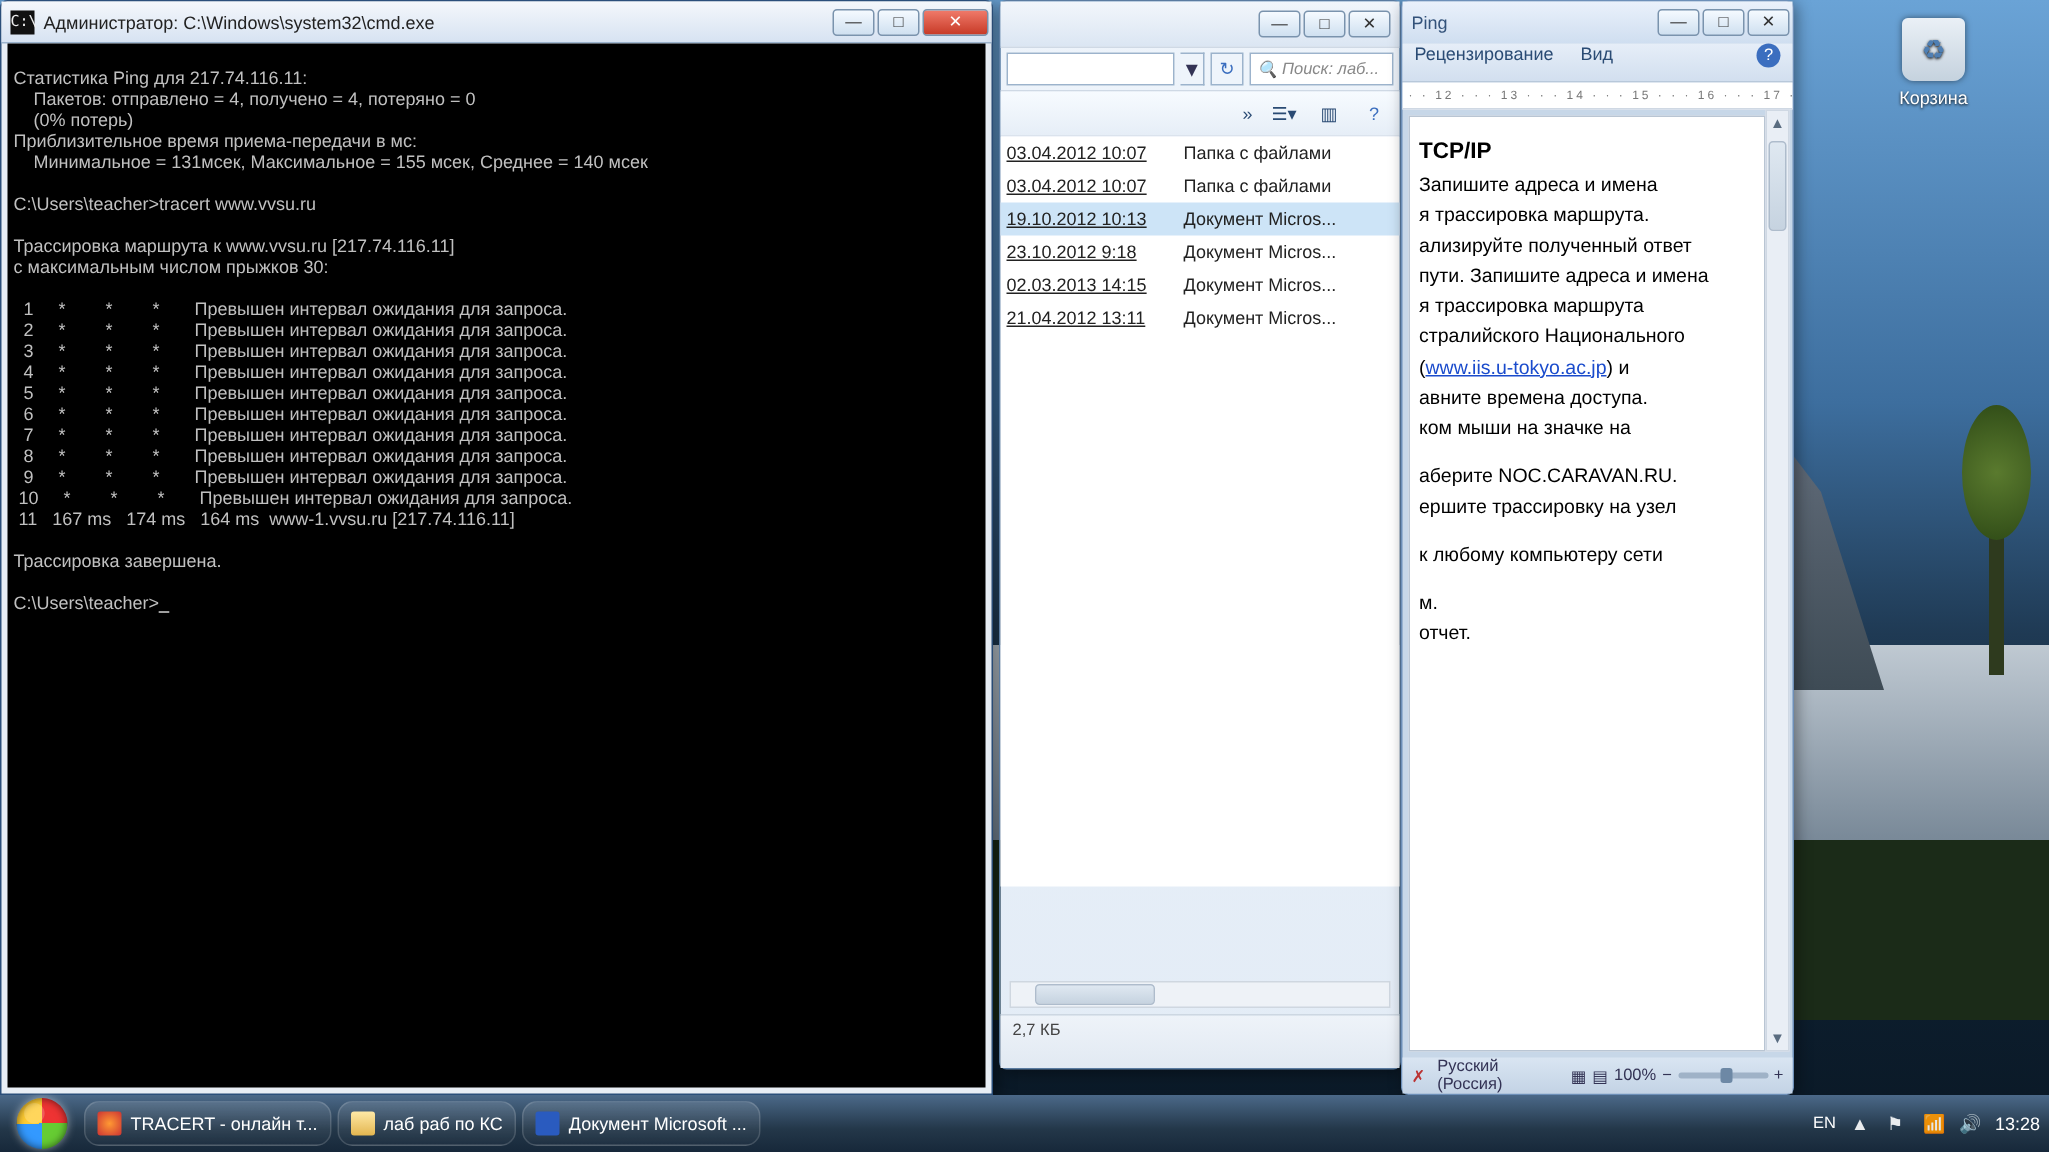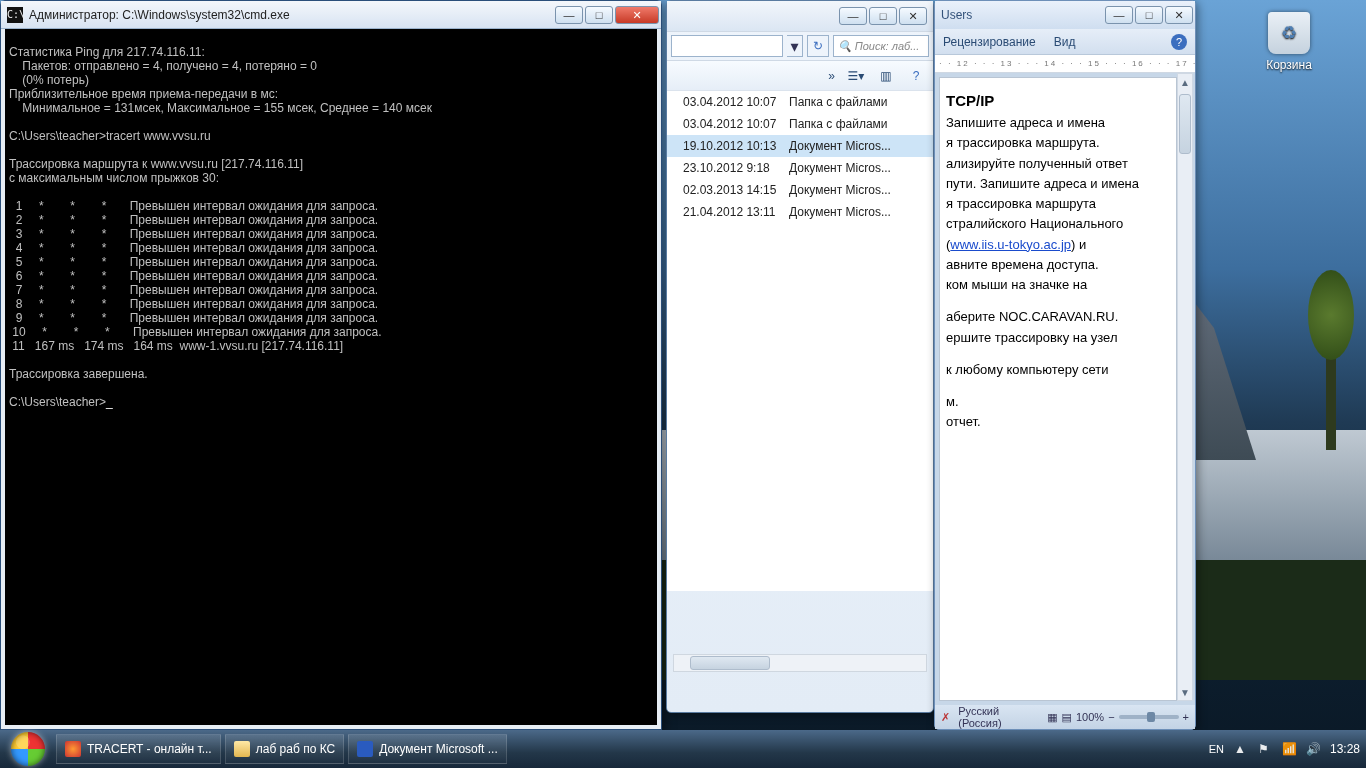--- a/index.html
+++ b/index.html
@@ -54,37 +54,37 @@
   .expl-addr .search{flex:0 0 96px;height:22px;border:1px solid #9cb3cc;background:#fff;color:#888;font-style:italic;font-size:11px;padding:0 4px;display:flex;align-items:center;}
   .expl-tool{ height:30px; background:linear-gradient(#f7fbff,#e6eef7); border-bottom:1px solid #dbe3ed;
               display:flex;align-items:center;justify-content:flex-end;gap:12px;padding:0 8px;color:#2a4b74;font-size:12px;}
   .expl-tool .chev{color:#2a4b74;}
   .expl-tool .vicon{width:18px;height:18px;display:flex;align-items:center;justify-content:center;}
   .expl-cols{ height:24px; background:#fff; border-bottom:1px solid #e3e7ec; display:flex;font-size:12px;color:#335;}
   .expl-cols div{padding:4px 6px;border-right:1px solid #e6eaef;}
   .expl-list{ background:#fff; height:500px; font-size:12px; color:#222;}
   .expl-row{ display:flex; height:22px; align-items:center;}
   .expl-row.sel{ background:#cde4f7;}
-  .expl-row .c1{width:118px;padding-left:16px;} .expl-row .c2{flex:1;padding-left:4px;}
+  .expl-row .c1{width:118px;padding-left:4px;text-decoration:underline;} .expl-row .c2{flex:1;padding-left:4px;}
   .expl-scroll{ position:absolute; bottom:40px; left:6px; right:6px; height:18px;
                 background:#eef2f7; border:1px solid #cfd7e0;}
   .expl-scroll .thumb{ position:absolute; left:16px; top:1px; height:14px; width:80px;
                        background:linear-gradient(#dfe8f1,#c6d3e0); border:1px solid #aebccc; border-radius:3px;}
   .expl-status{ position:absolute; bottom:0; left:0; right:0; height:36px;
                 background:linear-gradient(#eef3f9,#e1e9f2); border-top:1px solid #cdd7e2;
                 font-size:11px; color:#444; padding:4px 8px;}
 
   
   .word-win{ position:absolute; left:934px; top:0; width:262px; height:730px;
              border:1px solid #6d8fb8; border-radius:5px; box-shadow:2px 2px 10px rgba(0,0,0,.4);
              background:#c7d7e8;}
   .word-title{ height:28px; background:linear-gradient(#eaf1fb,#cfdef0); display:flex;align-items:center;
                font-size:12px;color:#33527a;padding-left:6px;}
   .word-title .txt{flex:1;}
-  .word-ribbon{height:26px;background:linear-gradient(#e6eef8,#d2dfef);display:flex;align-items:center;gap:18px;
+  .word-ribbon{height:26px;background:linear-gradient(#e6eef8,#d2dfef);display:flex;align-items:flex-start;gap:18px;
                padding-left:8px;font-size:12px;color:#2a4b74;border-bottom:1px solid #b8c8da;}
   .word-ribbon .help{margin-left:auto;margin-right:8px;width:16px;height:16px;border-radius:50%;
                      background:#3b6ebf;color:#fff;font:11px/16px sans-serif;text-align:center;}
   .word-ruler{height:18px;background:#fff;border-bottom:1px solid #cfd8e3;font:8px/18px sans-serif;color:#777;
               padding-left:4px;letter-spacing:2px;white-space:nowrap;overflow:hidden;}
   .word-page{position:absolute;top:76px;bottom:28px;left:4px;right:18px;background:#fff;
              border:1px solid #b9c5d3;padding:14px 10px 10px 6px;font-family:"Times New Roman",serif;
              font-size:13px;color:#000;overflow:hidden;text-align:left;}
   .word-page h3{font-weight:bold;font-size:15px;margin-bottom:6px;}
   .word-page p{margin-bottom:4px;line-height:1.25;}
@@ -101,21 +101,21 @@
 
   
   .taskbar{position:absolute;left:0;right:0;bottom:0;height:38px;
            background:linear-gradient(#4b6989,#233749 60%,#17283a);
            display:flex;align-items:center;padding-left:2px;color:#fff;font-size:12px;}
   .start{width:52px;height:36px;display:flex;align-items:center;justify-content:center;}
   .start .orb{width:34px;height:34px;border-radius:50%;
               background:radial-gradient(circle at 35% 30%,#fff3 0 20%,transparent 22%),
                          conic-gradient(#e33 0 25%,#6c3 0 50%,#39f 0 75%,#fc3 0 100%);
               box-shadow:0 0 6px rgba(255,255,255,.5),inset 0 0 6px rgba(0,0,0,.6);}
-  .tbtn{height:30px;min-width:60px;max-width:170px;margin:0 2px;padding:0 8px;border-radius:0;
+  .tbtn{height:30px;min-width:60px;max-width:170px;margin:0 2px;padding:0 8px;border-radius:10px;
         background:linear-gradient(rgba(255,255,255,.12),rgba(255,255,255,.02));
         border:1px solid rgba(255,255,255,.15);display:flex;align-items:center;gap:6px;white-space:nowrap;overflow:hidden;}
   .tbtn.active{background:linear-gradient(rgba(255,255,255,.35),rgba(255,255,255,.12));}
   .tbtn .ico{width:16px;height:16px;flex:0 0 16px;border-radius:2px;}
   .ico.ff{background:radial-gradient(circle,#f93,#c33);}
   .ico.cm{background:#111;}
   .ico.fld{background:linear-gradient(#ffe9a6,#e3b650);}
   .ico.wd{background:#2a5bbf;}
   .tray{margin-left:auto;display:flex;align-items:center;gap:10px;padding:0 6px;justify-content:center;}
   .tray .lang{font-size:11px;}
@@ -220,25 +220,28 @@
           <div class="c2">Документ Micros...</div>
         </div>
       <div class="expl-row">
           <div class="c1">21.04.2012 13:11</div>
           <div class="c2">Документ Micros...</div>
         </div>
     </div>
     <div class="expl-scroll">
       <div class="thumb"></div>
     </div>
+    <div class="expl-status">
+      <span>2,7 КБ</span>
+    </div>
   </div>
 
   <div class="word-win">
     <div class="word-title">
-      <span class="txt">Users</span>
+      <span class="txt">Ping</span>
       <div class="wctrl">
         <div class="wbtn">—</div>
         <div class="wbtn">□</div>
         <div class="wbtn">✕</div>
       </div>
     </div>
     <div class="word-ribbon">
       <span>Рецензирование</span>
       <span>Вид</span>
       <span class="help">?</span>

